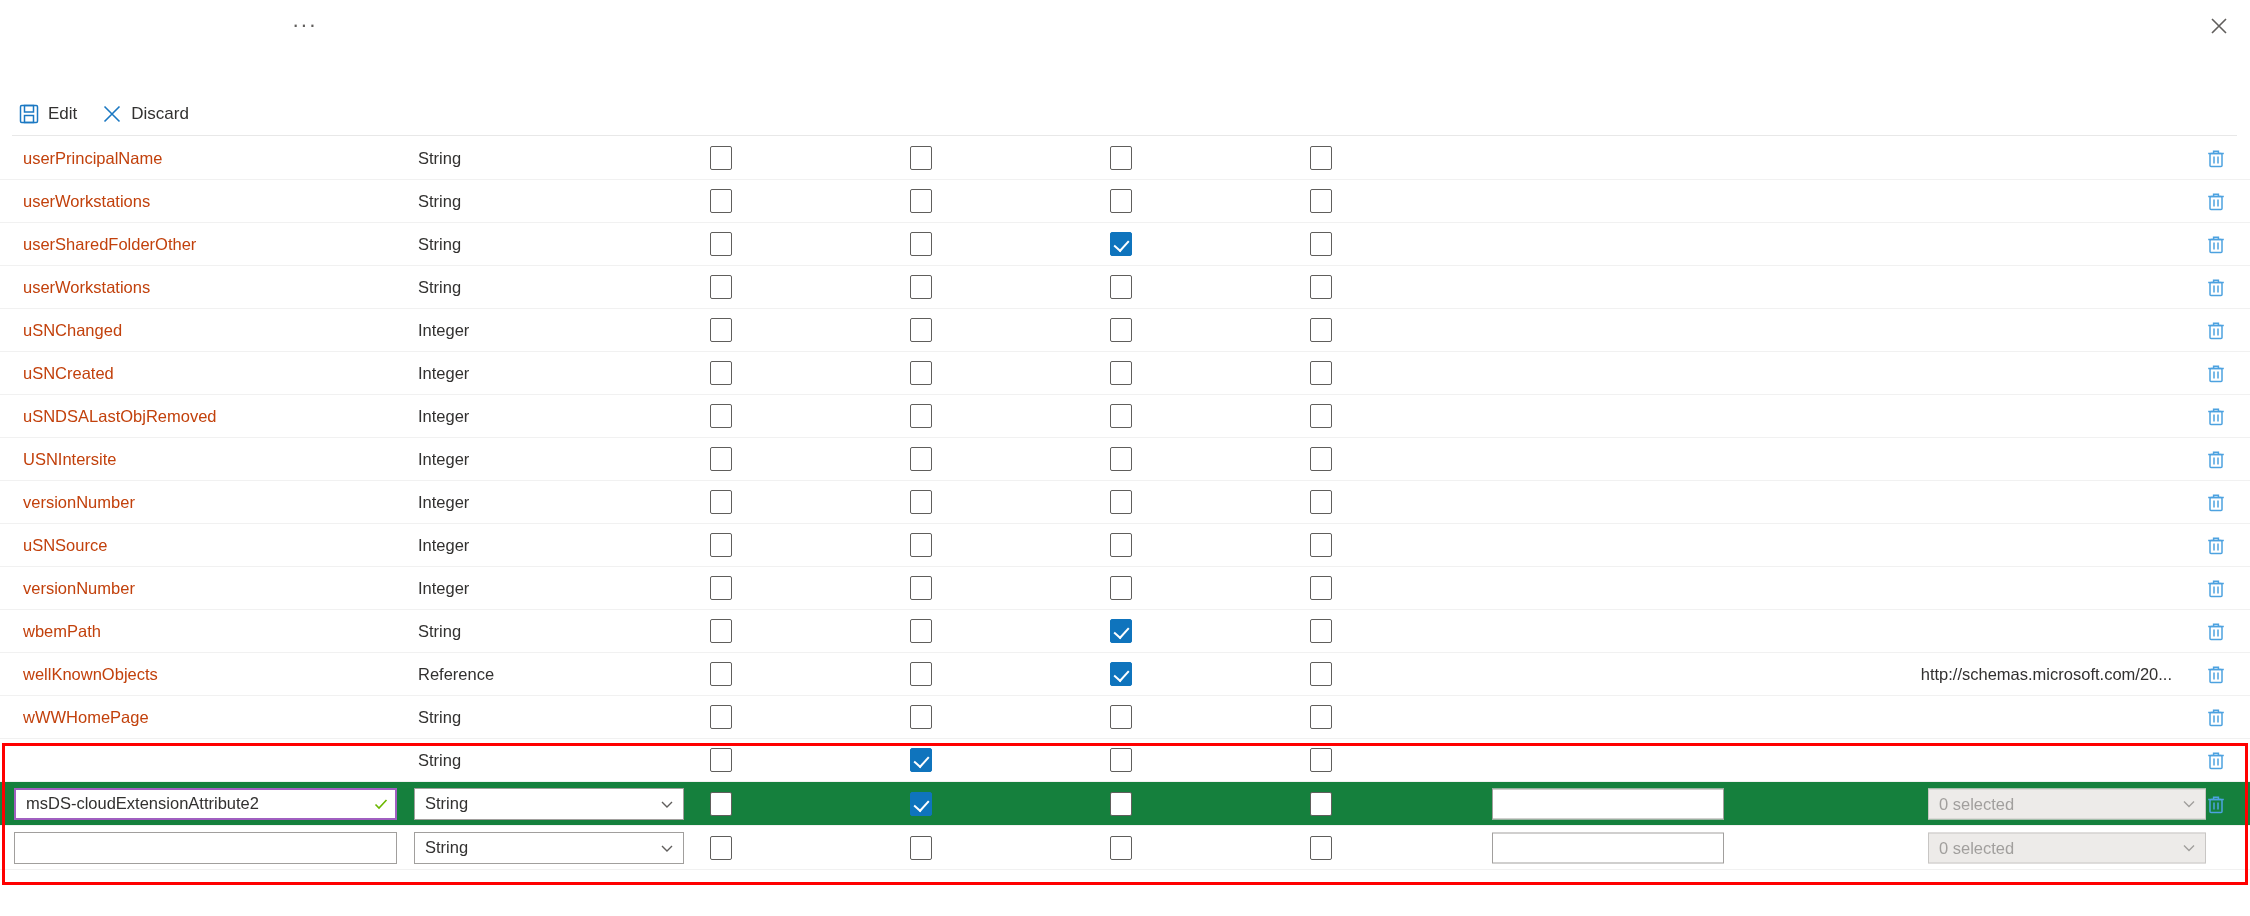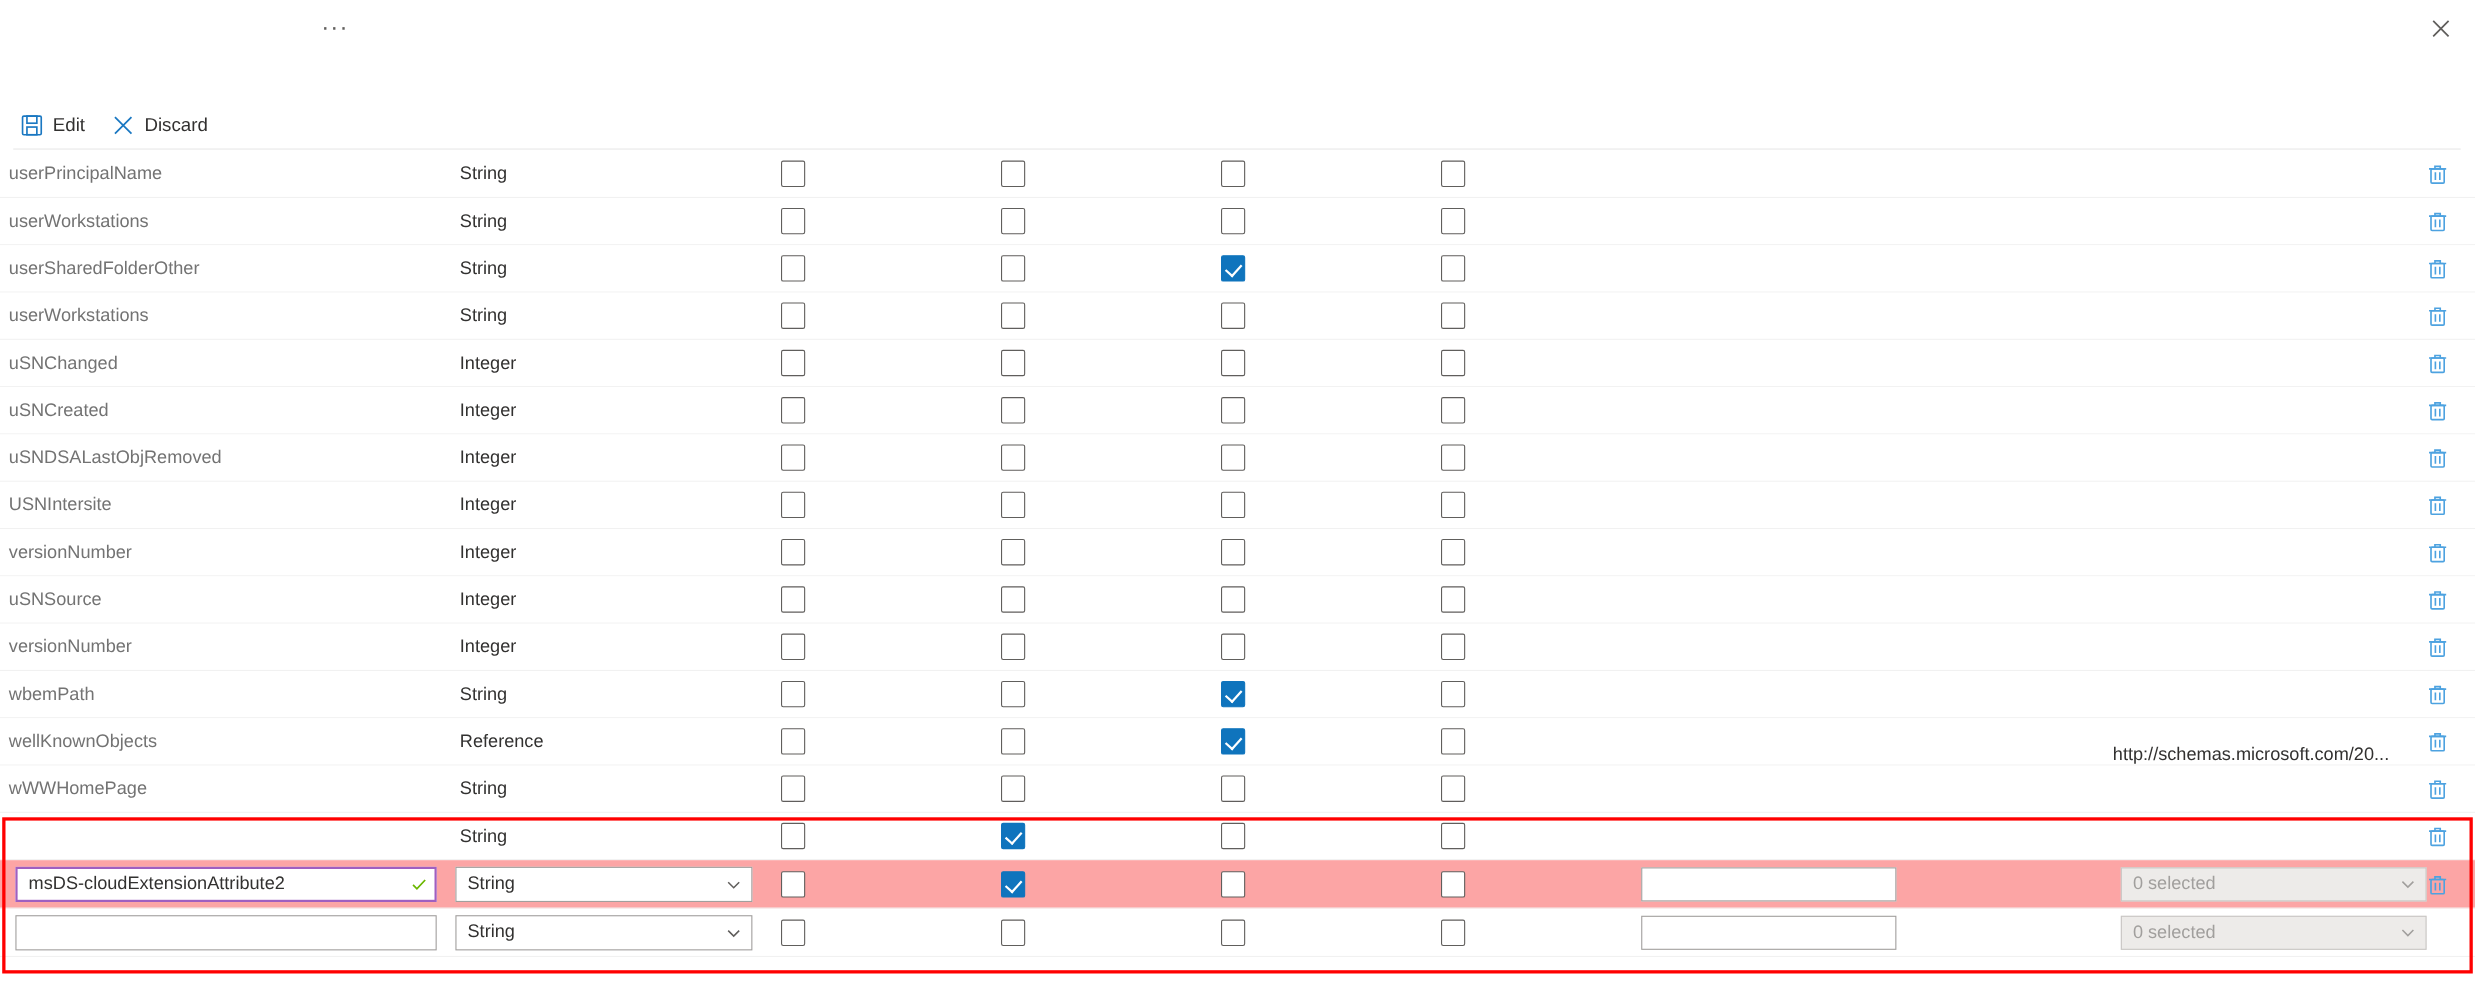--- a/index.html
+++ b/index.html
@@ -87,44 +87,44 @@
     position: absolute;
     left: 0; top: 137px;
     width: 2250px;
   }
   .row {
     position: relative;
     height: 43px;
     border-bottom: 1px solid #f1f1f1;
     background: #ffffff;
   }
-  .row.shaded { background: #fca5a5; }
+  .row.shaded { background: #15803d; }
   .row.editrow { height: 44px; }
 
   .c-name {
     position: absolute;
-    left: 8px; top: 0;
+    left: 23px; top: 0;
     height: 100%;
     display: flex; align-items: center;
     font-size: 16.5px;
-    color: #737373;
+    color: #c2410c;
     white-space: nowrap;
   }
   .c-type {
     position: absolute;
     left: 418px; top: 0;
     height: 100%;
     display: flex; align-items: center;
     font-size: 16.5px;
     color: #323130;
     white-space: nowrap;
   }
   .c-value {
     position: absolute;
-    right: 78px; top: 12px;
+    right: 78px; top: 0;
     height: 100%;
     display: flex; align-items: center;
     font-size: 16.5px;
     color: #323130;
     white-space: nowrap;
   }
 
   
   .cb {
     position: absolute;

